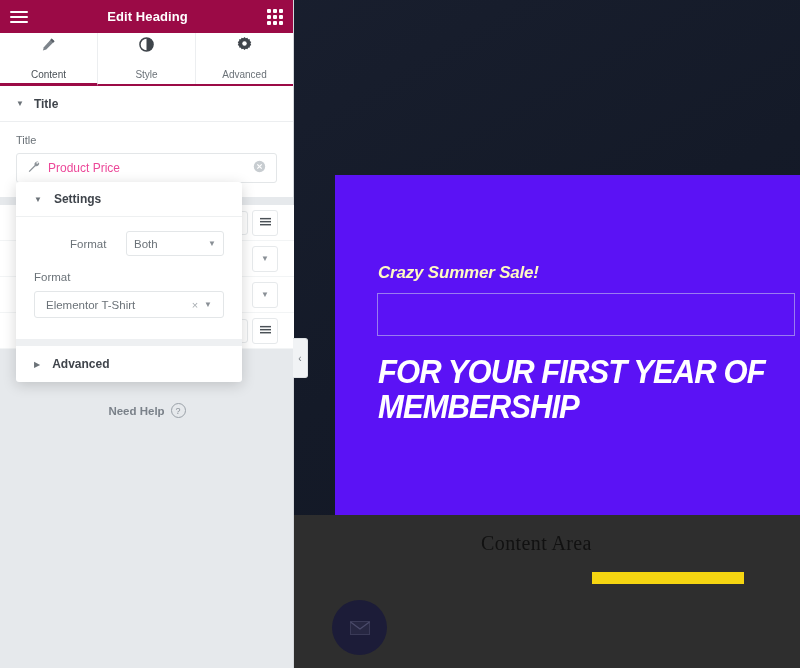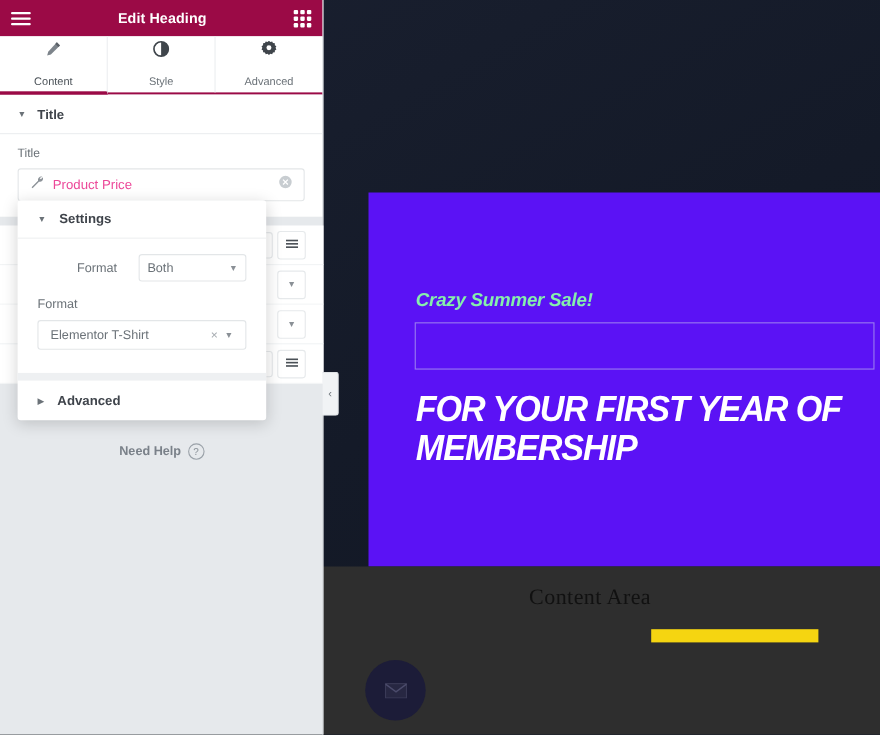--- a/index.html
+++ b/index.html
@@ -31,21 +31,21 @@
 
   
   .promo{
     position:absolute; left:335px; top:175px; width:465px; height:340px;
     background:#5b12f5;
     overflow:hidden;
   }
   .promo-kicker{
     position:absolute; left:43px; top:88px;
     font-size:17px; font-weight:bold; font-style:italic;
-    color:#86efac; letter-spacing:-0.2px; white-space:nowrap;
+    color:#fef9c3; letter-spacing:-0.2px; white-space:nowrap;
   }
   .promo-price{
     position:absolute; left:43px; top:110px;
     font-family:"Liberation Serif", serif;
     font-size:48px; font-weight:bold; font-style:italic;
     color:#ffffff; white-space:nowrap; letter-spacing:0px;
   }
   .promo-price .old{ text-decoration:line-through; text-decoration-thickness:3px; }
   .promo-price .new{ text-decoration:underline; text-decoration-thickness:4px; text-underline-offset:5px; }
   .promo-headline{

